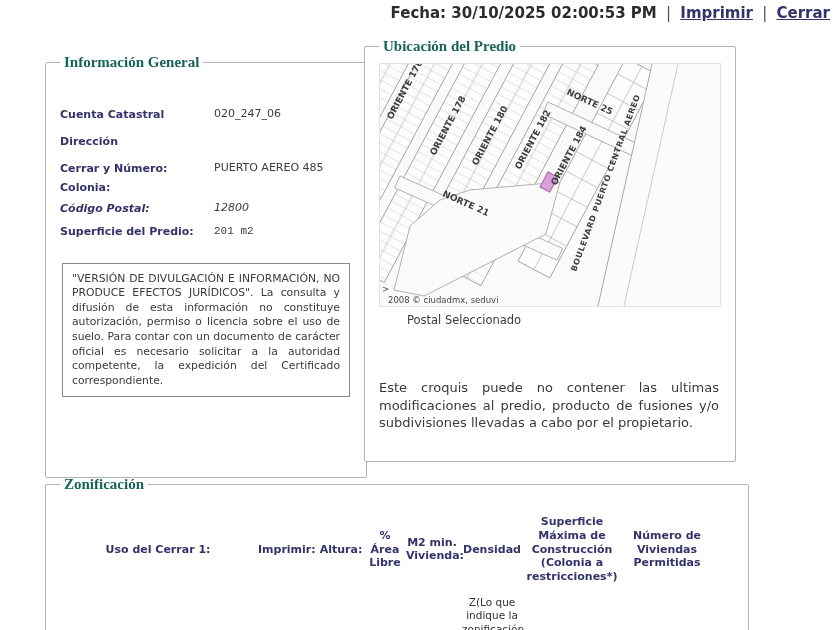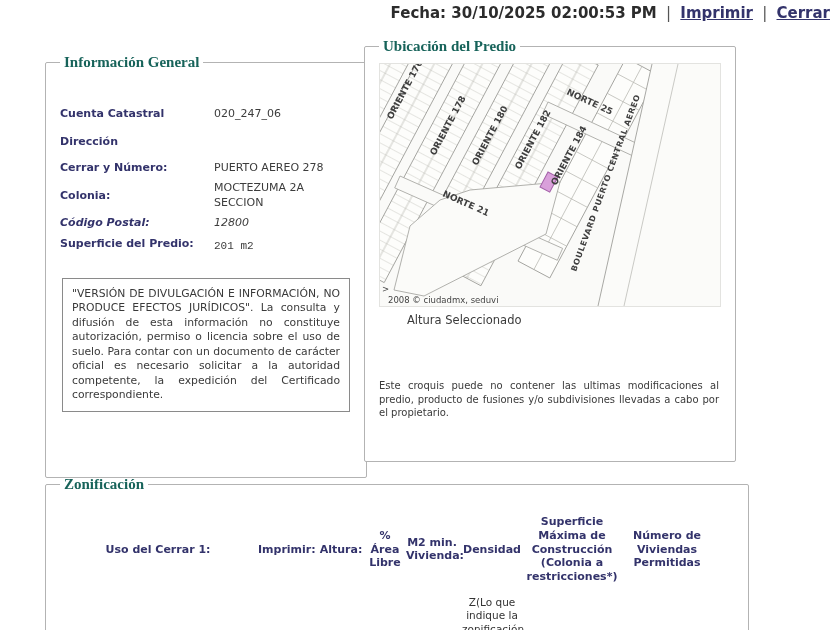--- a/index.html
+++ b/index.html
@@ -20,32 +20,32 @@
   }
   fieldset legend{
     font-family:"Liberation Serif","DejaVu Serif",serif;
     font-weight:bold;font-size:15px;color:#17635a;padding:0 4px;
   }
   #fs-general{left:45px;top:38px;width:292px;height:406px;margin-top:16px;}
   #fs-ubicacion{left:364px;top:38px;width:342px;height:406px;}
   #fs-zonificacion{left:45px;top:476px;width:674px;height:190px;}
   
   .info-rows{margin-top:30px;}
-  .info-row{display:flex;align-items:center;margin-bottom:14px;}
+  .info-row{display:flex;align-items:flex-end;margin-bottom:14px;}
   .info-label{width:138px;font-weight:bold;color:#33336b;line-height:1.25;}
   .info-value{flex:1;padding-left:16px;color:#3c3c3c;line-height:1.3;max-width:150px;}
   .disclaimer{
     margin-top:24px;margin-left:2px;margin-right:2px;
     border:1px solid #8a8a8a;padding:8px 9px;
     font-size:10.8px;line-height:1.35;text-align:justify;color:#3a3a3a;
   }
   
   .map-wrap{margin-top:2px;border:1px solid #e3e3e0;width:340px;height:242px;background:#fafaf8;cursor:pointer;}
   .map-caption{margin:6px 0 0 28px;font-size:11.5px;color:#3a3a3a;}
-  .map-note{margin-top:52px;width:340px;text-align:justify;font-size:10px;line-height:1.35;color:#3a3a3a;}
+  .map-note{margin-top:52px;width:340px;text-align:justify;font-size:13px;line-height:1.35;color:#3a3a3a;}
   
   table.zoning{border-collapse:collapse;table-layout:fixed;width:654px;margin-top:2px;}
   table.zoning th{
     font-weight:bold;color:#33336b;font-size:11px;line-height:1.25;
     text-align:center;vertical-align:middle;padding:14px 2px 10px 2px;
   }
   table.zoning td{
     font-size:10.5px;color:#333;text-align:center;vertical-align:middle;
     height:130px;line-height:1.3;padding:0 2px;
   }
@@ -72,25 +72,24 @@
     <div class="info-row">
       <div class="info-label">Cuenta Catastral</div>
       <div class="info-value">020_247_06</div>
     </div>
     <div class="info-row" style="margin-bottom:12px;">
       <div class="info-label">Dirección</div>
       <div class="info-value"></div>
     </div>
     <div class="info-row" style="margin-bottom:6px;">
       <div class="info-label">Cerrar y Número:</div>
-      <div class="info-value">PUERTO AEREO 278</div>
+      <div class="info-value">PUERTO AEREO 485</div>
     </div>
     <div class="info-row" style="margin-bottom:6px;">
       <div class="info-label">Colonia:</div>
-      <div class="info-value">MOCTEZUMA 2A SECCION</div>
     </div>
     <div class="info-row" style="margin-bottom:4px;font-style:italic;">
       <div class="info-label">Código Postal:</div>
       <div class="info-value">12800</div>
     </div>
     <div class="info-row">
       <div class="info-label">Superficie del Predio:</div>
       <div class="info-value" style="padding-top:5px;font-family:Liberation Mono, monospace;">201 m2</div>
     </div>
   </div>
@@ -162,21 +161,21 @@
         <text class="svg-street" transform="translate(186,30) rotate(25)">NORTE 25</text>
         <text class="svg-street" transform="translate(62,132) rotate(24)">NORTE 21</text>
         <text class="svg-blvd" transform="translate(196,208) rotate(-70)">BOULEVARD PUERTO CENTRAL AEREO</text>
       </g>
 
       <text class="svg-copy" x="2" y="228">&gt;</text>
       <text class="svg-copy" x="8" y="239">2008 © ciudadmx, seduvi</text>
     </svg>
   </div>
 
-  <div class="map-caption">Altura Seleccionado</div>
+  <div class="map-caption">Postal Seleccionado</div>
   <div class="map-note">Este croquis puede no contener las ultimas modificaciones al predio, producto de fusiones y/o subdivisiones llevadas a cabo por el propietario.</div>
 </fieldset>
 
 <fieldset id="fs-zonificacion">
   <legend>Zonificación</legend>
   <table class="zoning">
     <colgroup>
       <col style="width:196px">
         <col style="width:60px">
         <col style="width:50px">

